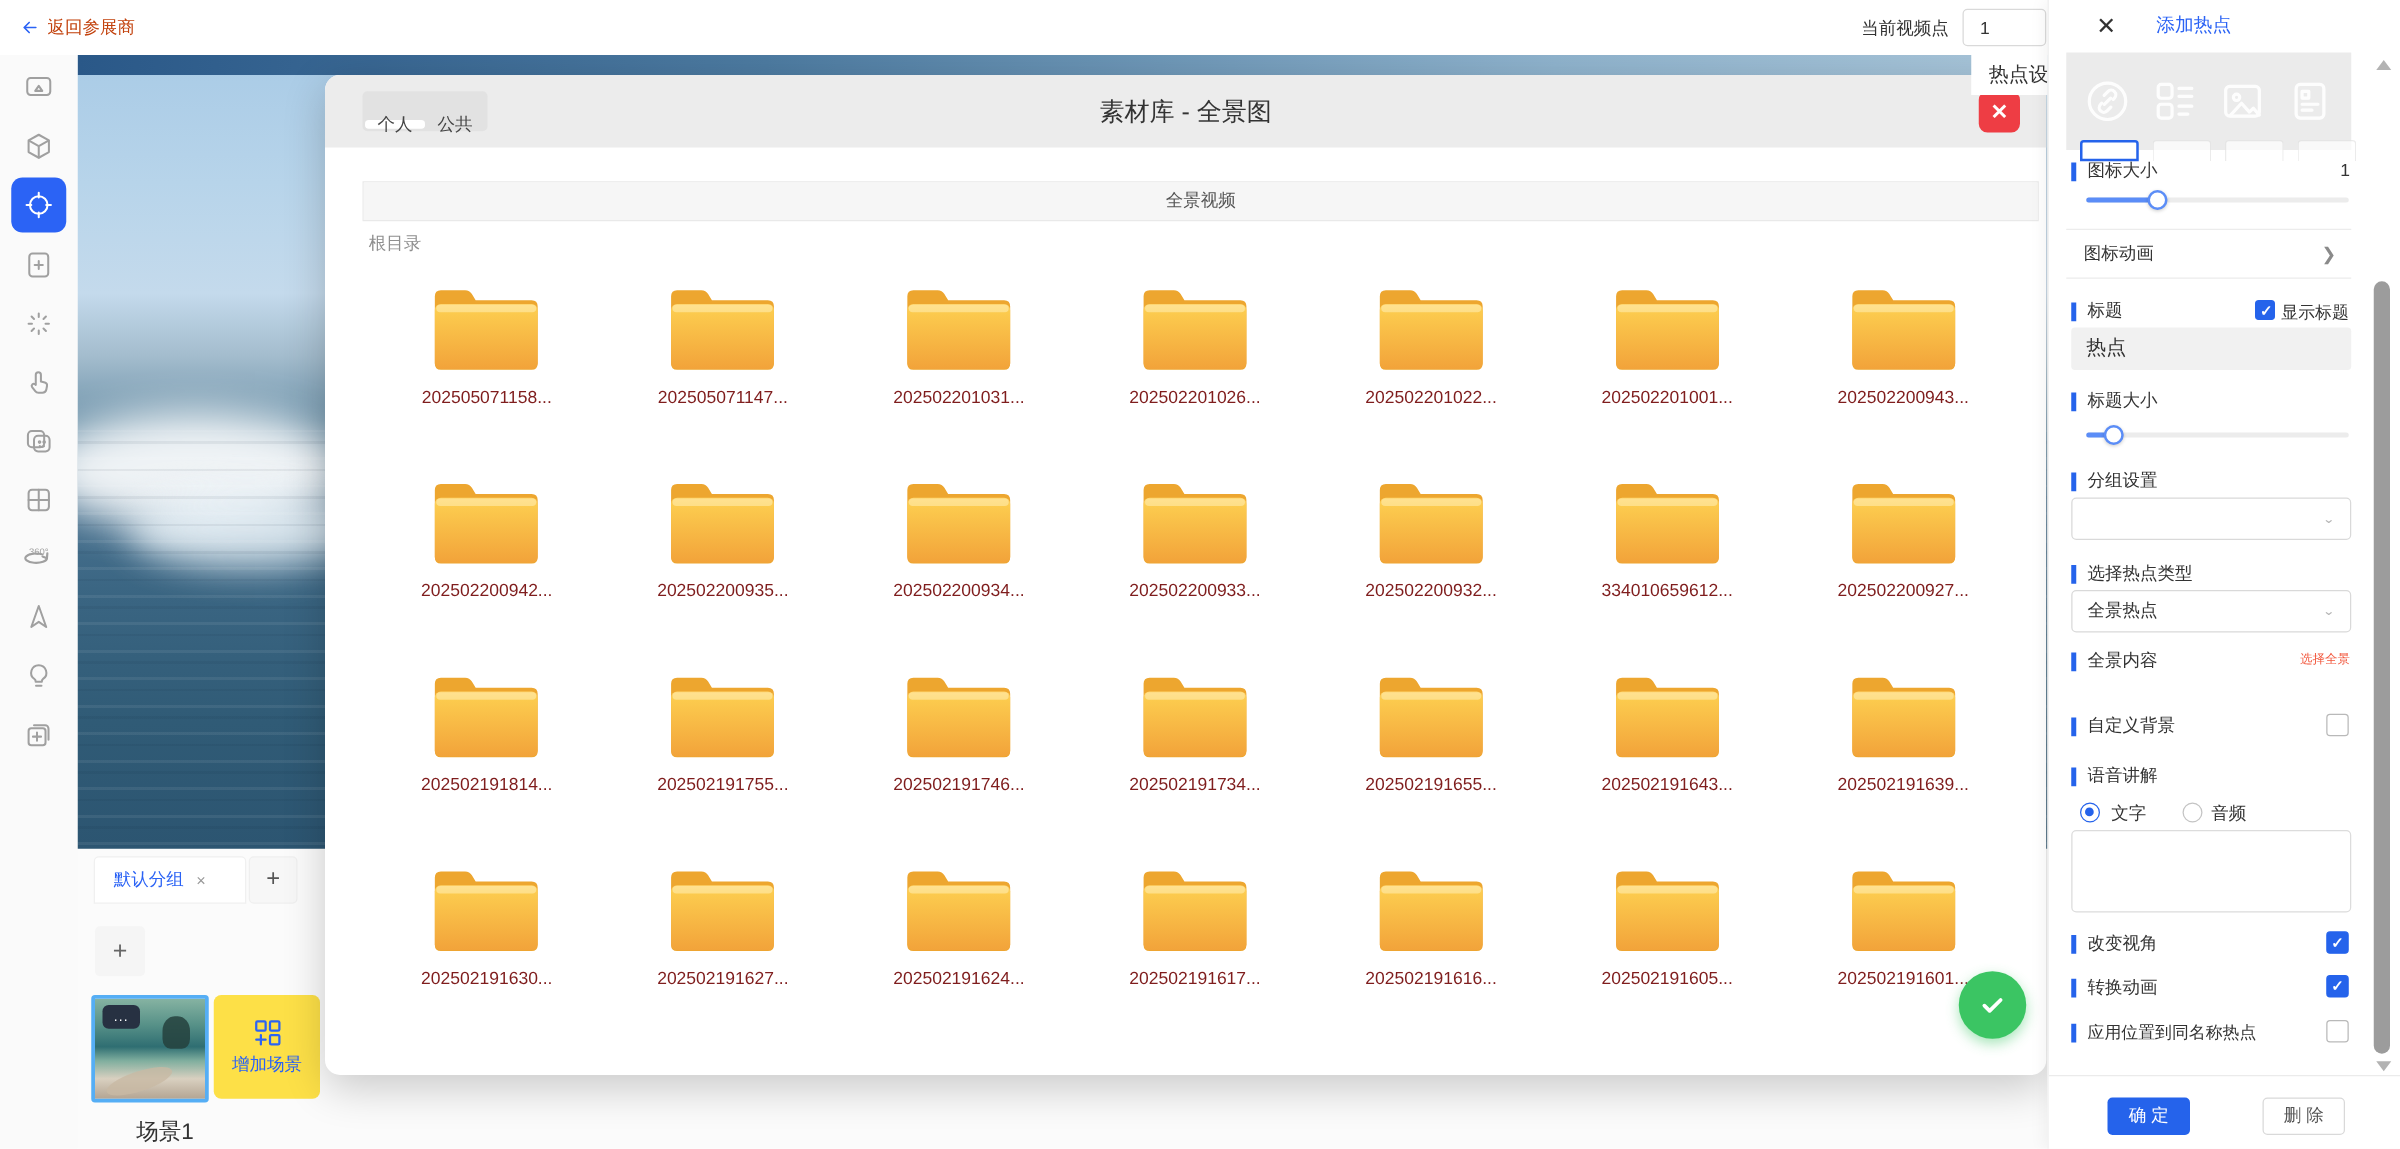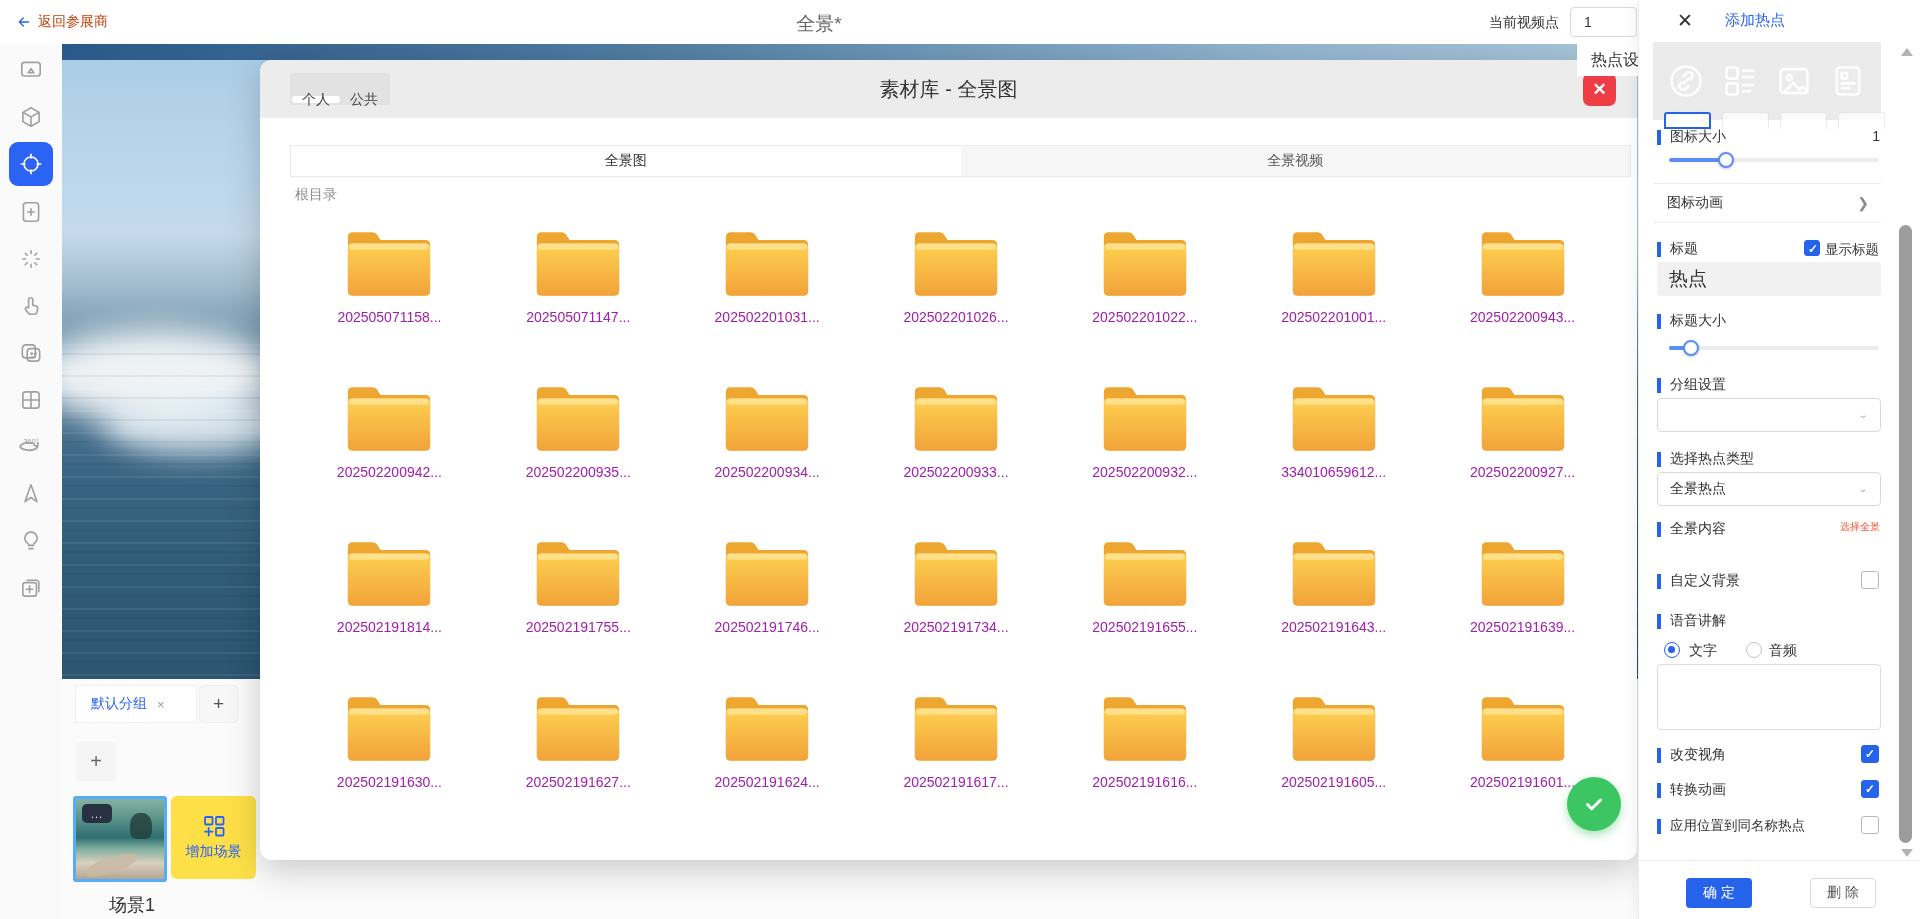--- a/index.html
+++ b/index.html
@@ -58,21 +58,21 @@
   .seg .seg-item.active { background:#fff; }
   .modal-title { position:absolute; left:0; right:0; top:16px; text-align:center; font-size:20px; color:#333; font-weight:500; }
   .modal-close { position:absolute; right:21px; top:13px; width:33px; height:33px; background:#ee3d44; border-radius:7px; color:#fff; font-size:17px; font-weight:bold; display:flex; align-items:center; justify-content:center; cursor:pointer; }
   .type-tabs { position:absolute; left:30px; right:6px; top:85px; height:32px; border:1px solid #e9e9e9; display:flex; }
   .type-tab { flex:1; display:flex; align-items:center; justify-content:center; font-size:14px; color:#555; background:#f6f6f6; cursor:pointer; }
   .type-tab.active { background:#fff; color:#333; }
   .breadcrumb { position:absolute; left:35px; top:126px; font-size:14px; color:#8f8f8f; }
   .folder-grid { position:absolute; left:35px; top:160px; width:1322px; height:632px; overflow:hidden;
     display:grid; grid-template-columns:repeat(7,1fr); grid-auto-rows:155px; }
   .folder-cell { display:flex; flex-direction:column; align-items:center; padding-top:5px; cursor:pointer; }
-  .folder-cell .f-label { margin-top:9px; font-size:14px; color:#a21caf; }
+  .folder-cell .f-label { margin-top:9px; font-size:14px; color:#7f1d1d; }
   .rep { display:contents; }
   .ok-btn { position:absolute; left:1307px; top:717px; width:54px; height:54px; border-radius:50%; background:#3bc563; box-shadow:0 4px 10px rgba(59,197,99,.45); display:flex; align-items:center; justify-content:center; cursor:pointer; }
   .ok-btn svg { stroke:#fff; fill:none; stroke-width:3; stroke-linecap:round; stroke-linejoin:round; }
 
   
   #panel { position:absolute; left:1638px; top:0; width:282px; height:919px; background:#fff; border-left:1px solid #ededed; box-shadow:-4px 0 12px rgba(0,0,0,.05); z-index:40; }
   .panel-close { position:absolute; left:38px; top:9px; font-size:19px; color:#333; cursor:pointer; }
   .panel-title { position:absolute; left:86px; top:11px; font-size:15px; font-weight:normal; color:#2b63f5; }
   .icon-block { position:absolute; left:14px; top:42px; width:228px; height:78px; background:#ebebeb; display:flex; align-items:center; justify-content:space-around; padding:0 6px; }
   .icon-block svg { stroke:#fff; fill:none; stroke-width:1.6; stroke-linecap:round; stroke-linejoin:round; opacity:.95; cursor:pointer; }
@@ -84,21 +84,21 @@
   .slider { position:absolute; left:30px; width:210px; height:16px; cursor:pointer; }
   .slider .track { position:absolute; left:0; right:0; top:6px; height:4px; border-radius:2px; background:#ececec; }
   .slider .fill { position:absolute; left:0; top:6px; height:4px; border-radius:2px; background:#5b8df7; }
   .slider .knob { position:absolute; top:0; width:16px; height:16px; border-radius:50%; background:#fff; border:2px solid #5b8df7; box-shadow:0 1px 3px rgba(0,0,0,.2); }
   .anim-row { position:absolute; left:14px; top:183px; width:228px; height:40px; border-top:1px solid #ececec; border-bottom:1px solid #ececec; display:flex; align-items:center; justify-content:space-between; padding:0 12px 0 14px; font-size:14px; color:#333; cursor:pointer; }
   .anim-row .chev { color:#8a8a8a; font-size:14px; }
   .checkbox { position:absolute; width:18px; height:18px; border-radius:3px; border:1.5px solid #b9b9b9; background:#fff; cursor:pointer; }
   .checkbox.checked { background:#2563eb; border-color:#2563eb; }
   .checkbox.checked::after { content:"✓"; color:#fff; font-size:12px; font-weight:bold; position:absolute; left:3px; top:1px; }
   .chk-label { position:absolute; font-size:13.5px; color:#333; }
-  .text-input { position:absolute; left:18px; width:224px; height:34px; background:#f1f1f1; border:none; border-radius:3px; font-size:19px; color:#333; padding-left:12px; }
+  .text-input { position:absolute; left:18px; width:224px; height:34px; background:#f1f1f1; border:none; border-radius:3px; font-size:16px; color:#333; padding-left:12px; }
   .dropdown { position:absolute; left:18px; width:224px; height:34px; background:#fff; border:1px solid #d9d9d9; border-radius:4px; display:flex; align-items:center; padding:0 12px; font-size:14px; color:#333; cursor:pointer; }
   .dropdown .dd-chev { margin-left:auto; color:#b5b5b5; font-size:12px; transform:scaleY(.8); }
   .link-action { position:absolute; right:40px; font-size:10px; color:#f2573d; cursor:pointer; }
   .radio { position:absolute; width:16px; height:16px; border-radius:50%; border:1.5px solid #c4c4c4; background:#fff; cursor:pointer; }
   .radio.sel { border-color:#2563eb; }
   .radio.sel::after { content:""; position:absolute; left:3px; top:3px; width:7px; height:7px; border-radius:50%; background:#2563eb; }
   .voice-area { position:absolute; left:18px; top:664px; width:224px; height:66px; border:1px solid #dcdcdc; border-radius:4px; background:#fff; resize:none; font-family:"Liberation Sans",sans-serif; font-size:13px; padding:6px; }
   .panel-footer { position:absolute; left:0; top:860px; width:282px; height:59px; border-top:1px solid #ebebeb; background:#fff; }
   .btn { position:absolute; top:17px; width:66px; height:30px; border-radius:4px; font-size:14px; display:flex; align-items:center; justify-content:center; letter-spacing:4px; padding-left:4px; cursor:pointer; }
   .btn.primary { left:47px; background:#2563eb; color:#fff; }
@@ -121,21 +121,20 @@
   <span>热点设</span>
 </div>
 
 <div id="topbar">
   <div class="back-link">
     <svg width="16" height="16" viewBox="0 0 24 24">
         <path d="M19 12H6M11 6l-6 6 6 6" stroke="#2b63f5" stroke-width="2" fill="none" stroke-linecap="round" stroke-linejoin="round"></path>
       </svg>
     <span>返回参展商</span>
   </div>
-  <div class="doc-title">全景*</div>
   <span class="cur-video-label">当前视频点</span>
   <div class="cur-video-input">1</div>
 </div>
 
 <div id="sidebar">
   <div class="side-item" style="top:4px">
     <svg width="26" height="26" viewBox="0 0 24 24">
         <rect x="3.5" y="5" width="17" height="12.5" rx="2.5"></rect>
         <path d="M12 10.8l2.6 3.7h-5.2z"></path>
       </svg>
@@ -235,21 +234,20 @@
 <div id="modal">
   <div class="modal-header">
     <div class="seg">
       <div class="seg-item active">个人</div>
       <div class="seg-item">公共</div>
     </div>
     <div class="modal-title">素材库 - 全景图</div>
     <div class="modal-close">✕</div>
   </div>
   <div class="type-tabs">
-    <div class="type-tab active">全景图</div>
     <div class="type-tab">全景视频</div>
   </div>
   <div class="breadcrumb">根目录</div>
 
   <div class="folder-grid">
     <div class="rep">
       
     
         <div class="folder-cell">
           <svg width="92" height="75" viewBox="0 0 76 62">

